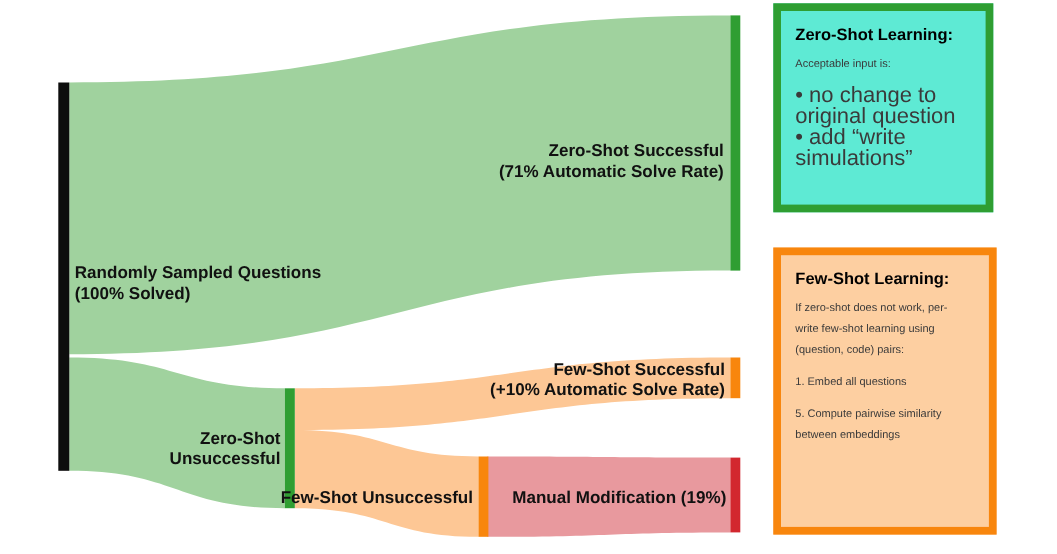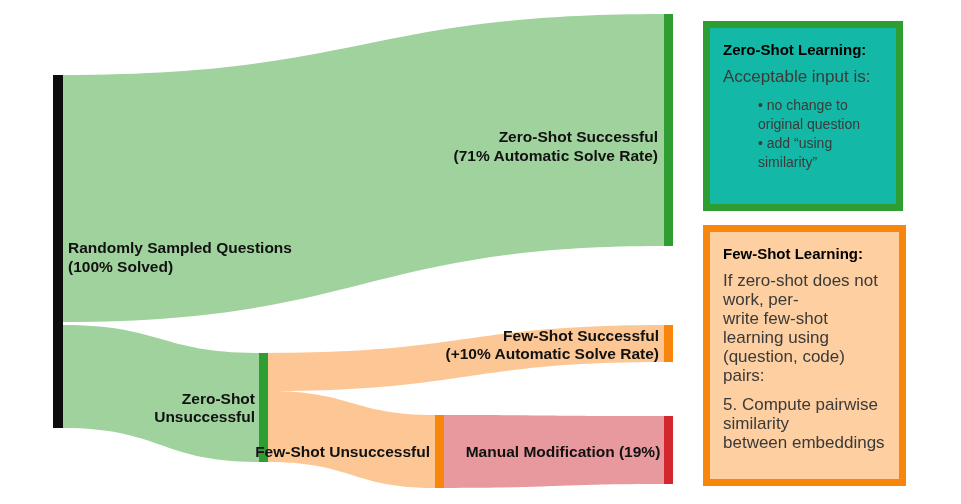--- a/index.html
+++ b/index.html
@@ -17,45 +17,45 @@
     font-weight: bold;
     font-size: 15.5px;
     fill: #111111;
   }
   .note-box {
     position: absolute;
     box-sizing: border-box;
     padding: 11px 13px;
   }
   .note-box.green {
-    left: 703px; top: 21px;
+    left: 703px; top: 3px;
     width: 200px; height: 190px;
-    background: #14b8a6;
+    background: #5eead4;
     border: 7px solid #2f9e32;
   }
   .note-box.orange {
     left: 703px; top: 225px;
     width: 203px; height: 261px;
     background: #fdcfa1;
     border: 7px solid #f8860d;
   }
   .note-title {
     font-weight: bold;
     font-size: 15px;
     color: #000000;
     margin: 2px 0 9px 0;
   }
   .note-text {
-    font-size: 17px;
+    font-size: 10px;
     color: #3a3a3a;
     line-height: 19px;
     white-space: pre-line;
     margin: 0 0 10px 0;
   }
-  .note-bullets { font-size: 14px; color: #3a3a3a; line-height: 19px; margin-left: 35px; }
+  .note-bullets { font-size: 20px; color: #3a3a3a; line-height: 19px; }
   .note-bullet { white-space: pre-line; }
 </style>
 </head>
 <body>
 
 <div class="stage">
 
   <svg class="sankey-svg" width="961" height="504" viewBox="0 0 961 504">
 
     <path d="M63,75 C363,75 363,14 664,14 L664,246 C363,246 363,322 63,322 Z" fill="#a0d29e"></path>
@@ -86,26 +86,27 @@
     <text class="sankey-label" x="430" y="457" text-anchor="end">Few-Shot Unsuccessful</text>
 
     <text class="sankey-label" x="563" y="457" text-anchor="middle">Manual Modification (19%)</text>
   </svg>
 
   <div class="note-box green">
     <div class="note-title">Zero-Shot Learning:</div>
     <div class="note-text">Acceptable input is:</div>
     <div class="note-bullets">
       <div class="note-bullet">• no change to original question</div>
-      <div class="note-bullet">• add “using similarity”</div>
+      <div class="note-bullet">• add “write simulations”</div>
     </div>
   </div>
 
   <div class="note-box orange">
     <div class="note-title">Few-Shot Learning:</div>
     <div class="note-text">If zero-shot does not work, per-
 write few-shot learning using
 (question, code) pairs:</div>
+    <div class="note-text">1. Embed all questions</div>
     <div class="note-text">5. Compute pairwise similarity
 between embeddings</div>
   </div>
 
 </div>
 
 </body></html>

